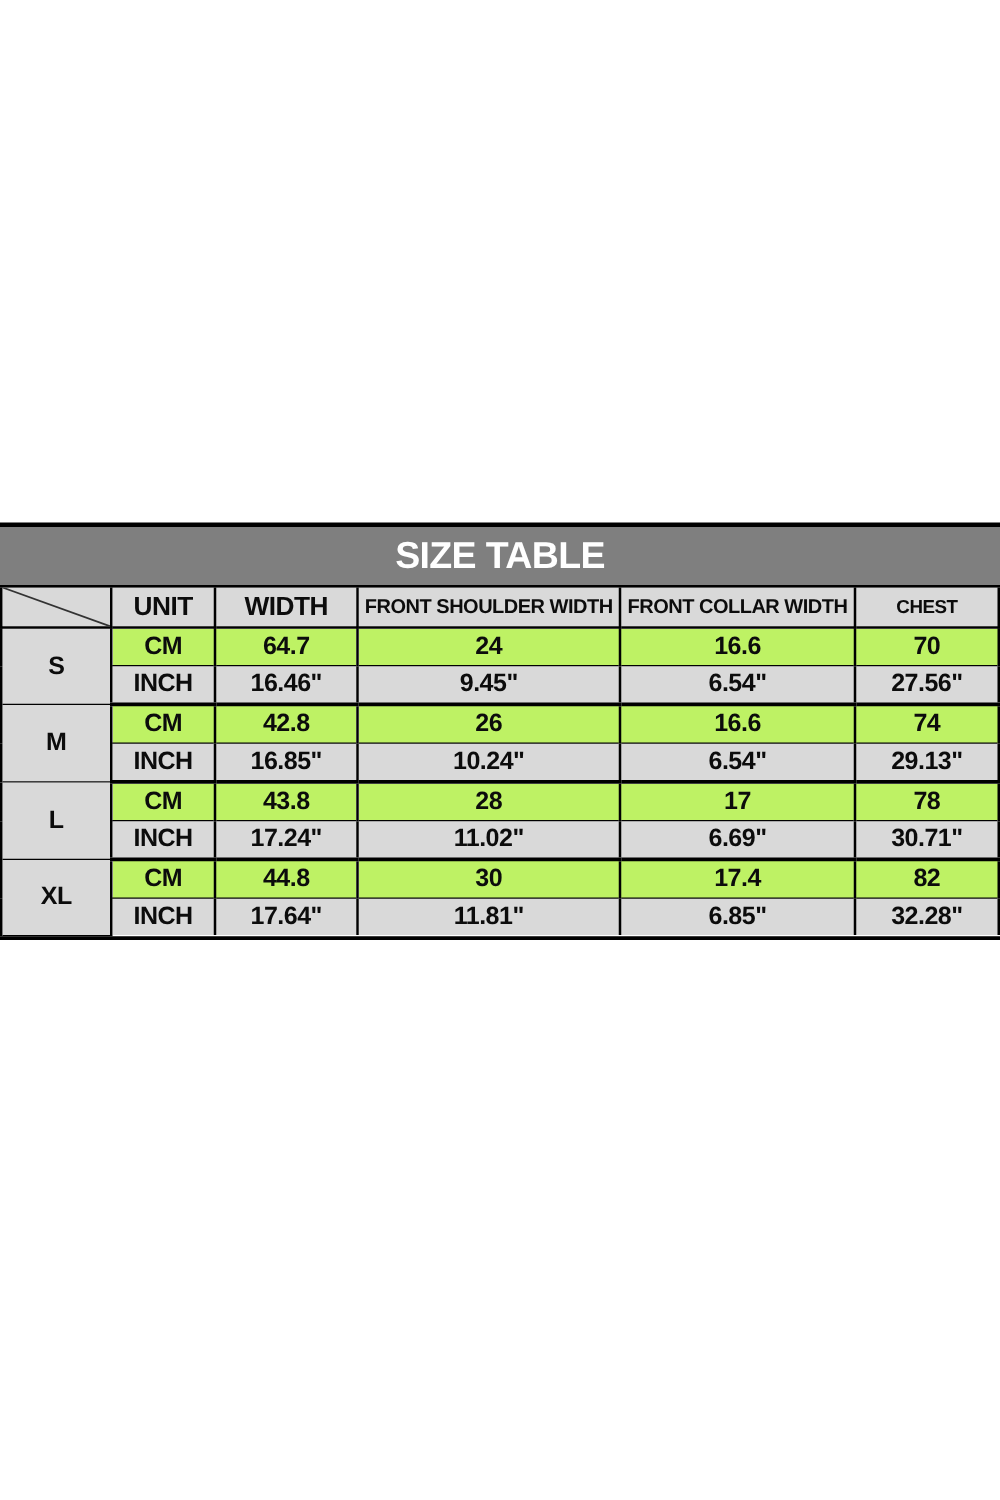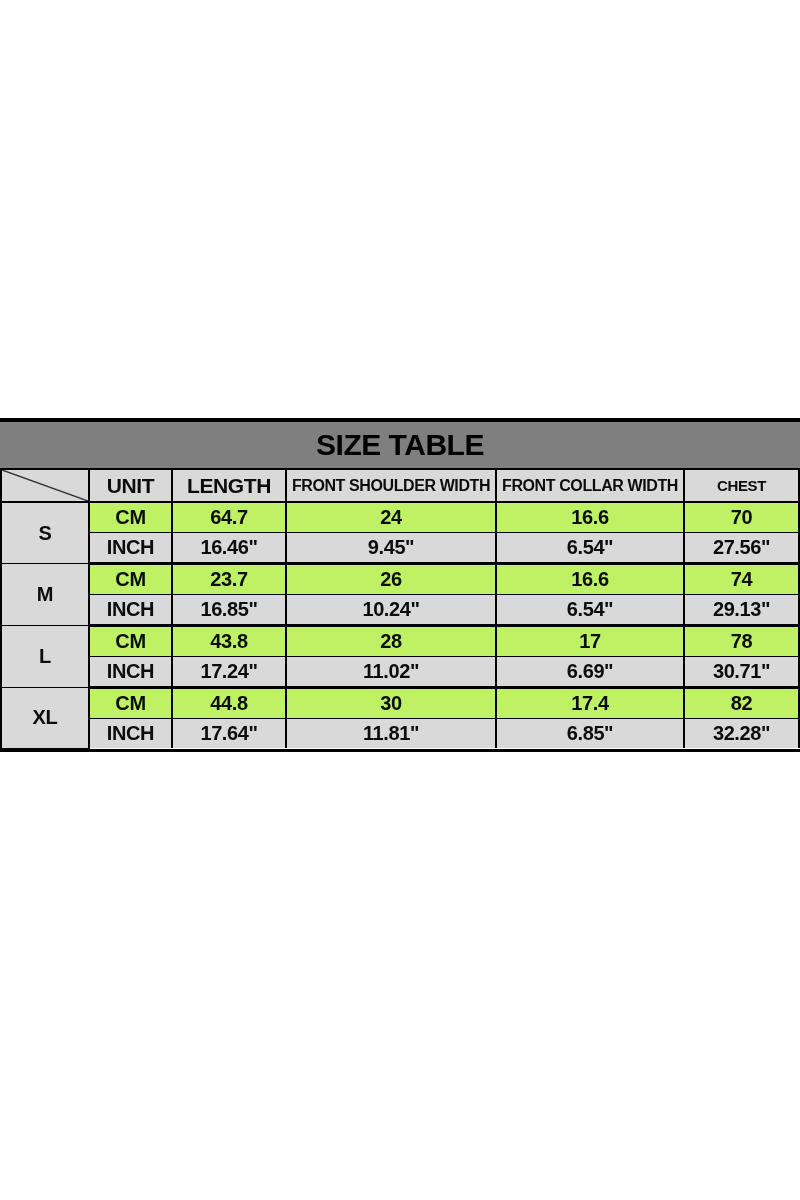--- a/index.html
+++ b/index.html
@@ -32,21 +32,21 @@
   }
   .title-bar {
     height: 46px;
     line-height: 46px;
     background: var(--title-bg, #7f7f7f);
     border-bottom: 2px solid var(--border, #000);
     text-align: center;
     font-size: 30px;
     font-weight: 700;
     letter-spacing: -0.5px;
-    color: #000000;
+    color: #ffffff;
   }
   table.size-table {
     width: 100%;
     border-collapse: collapse;
     table-layout: fixed;
     padding-left: 20px;
   }
   table.size-table th,
   table.size-table td {
     border-left: 2px solid var(--border, #000);
@@ -126,21 +126,21 @@
         </colgroup>
 
         <tbody>
             <tr>
           <th class="corner">
             <svg viewBox="0 0 100 100" preserveAspectRatio="none">
               <line x1="0" y1="0" x2="100" y2="100" stroke="#333333" stroke-width="1.4" vector-effect="non-scaling-stroke"></line>
             </svg>
           </th>
           <th class="h-big">UNIT</th>
-          <th class="h-big">LENGTH</th>
+          <th class="h-big">WIDTH</th>
           <th class="h-small">FRONT SHOULDER WIDTH</th>
           <th class="h-small">FRONT COLLAR WIDTH</th>
           <th class="h-mid">CHEST</th>
         </tr>
 
         <tr class="row-cm">
           <td class="size-cell" rowspan="2">S</td>
           <td>CM</td>
           <td>64.7</td>
           <td>24</td>
@@ -151,21 +151,21 @@
           <td>INCH</td>
           <td>16.46"</td>
           <td>9.45"</td>
           <td>6.54"</td>
           <td>27.56"</td>
         </tr>
 
         <tr class="row-cm">
           <td class="size-cell" rowspan="2">M</td>
           <td>CM</td>
-          <td>23.7</td>
+          <td>42.8</td>
           <td>26</td>
           <td>16.6</td>
           <td>74</td>
         </tr>
         <tr class="row-inch">
           <td>INCH</td>
           <td>16.85"</td>
           <td>10.24"</td>
           <td>6.54"</td>
           <td>29.13"</td>

